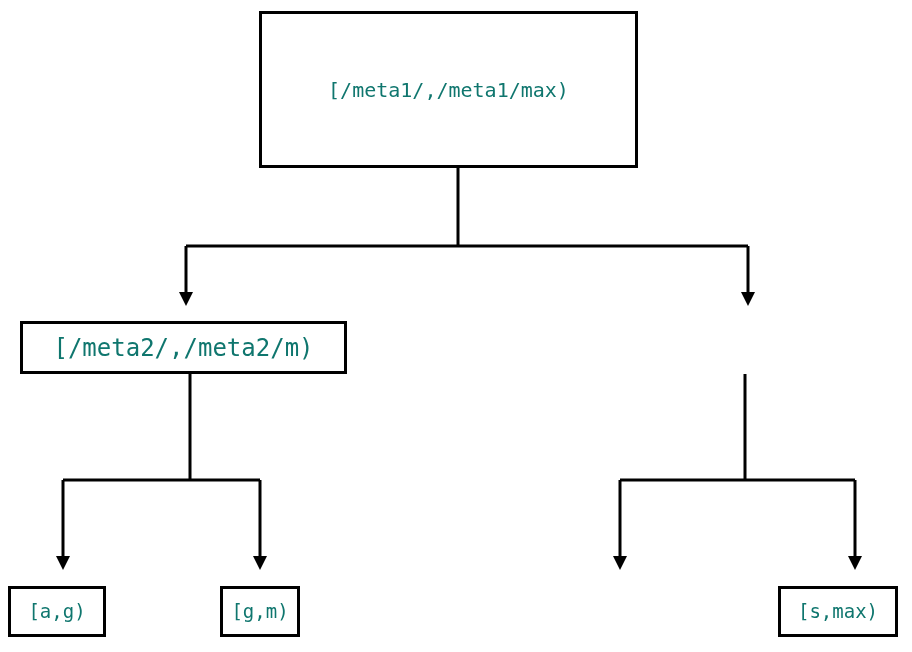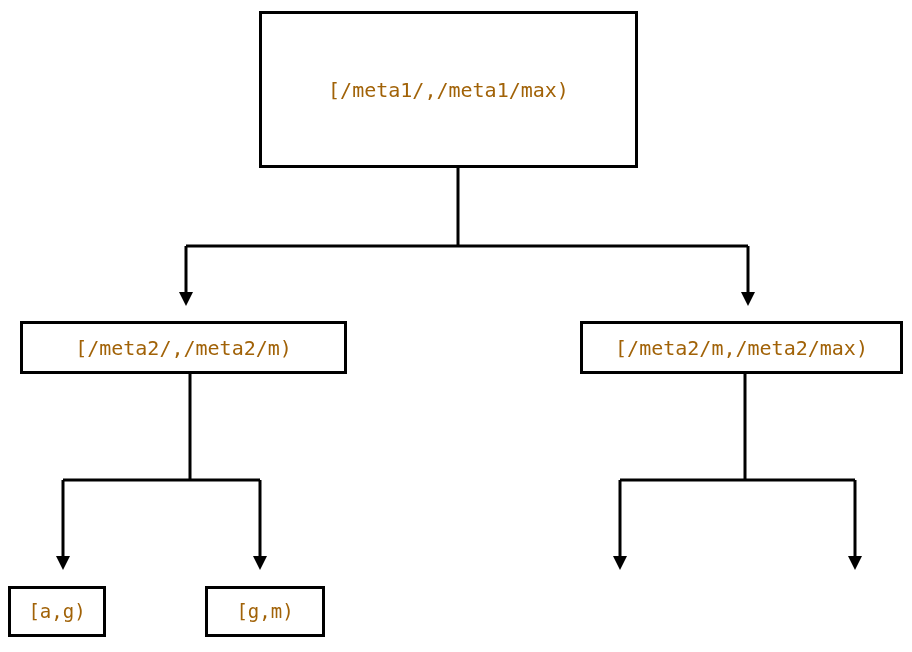--- a/index.html
+++ b/index.html
@@ -24,56 +24,56 @@
     pointer-events: none;
   }
   .node {
     position: absolute;
     box-sizing: border-box;
     border: 3px solid #000000;
     background: #ffffff;
     display: flex;
     align-items: center;
     justify-content: center;
-    color: #a16207;
+    color: #0f766e;
     white-space: pre;
     letter-spacing: 0px;
   }
   .node-label {
     display: block;
     line-height: 1;
   }
   .node-root {
     left: 259px;
     top: 11px;
     width: 379px;
     height: 157px;
     font-size: 20px;
   }
   .node-mid-left {
     left: 20px;
     top: 321px;
     width: 327px;
     height: 53px;
-    font-size: 20px;
+    font-size: 24px;
   }
   .node-mid-right {
     left: 580px;
     top: 321px;
     width: 323px;
     height: 53px;
     font-size: 20px;
   }
   .node-leaf {
     top: 586px;
     height: 51px;
     font-size: 19px;
   }
   .node-leaf-1 { left: 8px;   width: 98px; text-align: center;  }
-  .node-leaf-2 { left: 205px; width: 120px; text-align: center; }
+  .node-leaf-2 { left: 220px; width: 80px; text-align: center; }
   .node-leaf-3 { left: 553px; width: 100px; }
   .node-leaf-4 { left: 778px; width: 120px; }
 </style>
 </head>
 <body>
 
 <div id="canvas">
 
   <svg id="edges" viewBox="0 0 912 652" width="912" height="652" xmlns="http://www.w3.org/2000/svg">
 
@@ -103,27 +103,27 @@
   </svg>
 
   <div class="node node-root">
     <span class="node-label">[/meta1/,/meta1/max)</span>
   </div>
 
   <div class="node node-mid-left">
     <span class="node-label">[/meta2/,/meta2/m)</span>
   </div>
 
-  <div class="node node-mid-right">
-    <span class="node-label">[/meta2/m,/meta2/max)</span>
-  </div>
 
   <div class="node node-leaf node-leaf-1">
     <span class="node-label">[a,g)</span>
   </div>
 
   <div class="node node-leaf node-leaf-2">
     <span class="node-label">[g,m)</span>
   </div>
 
 
+  <div class="node node-leaf node-leaf-4">
+    <span class="node-label">[s,max)</span>
+  </div>
 
 </div>
 
 </body></html>

